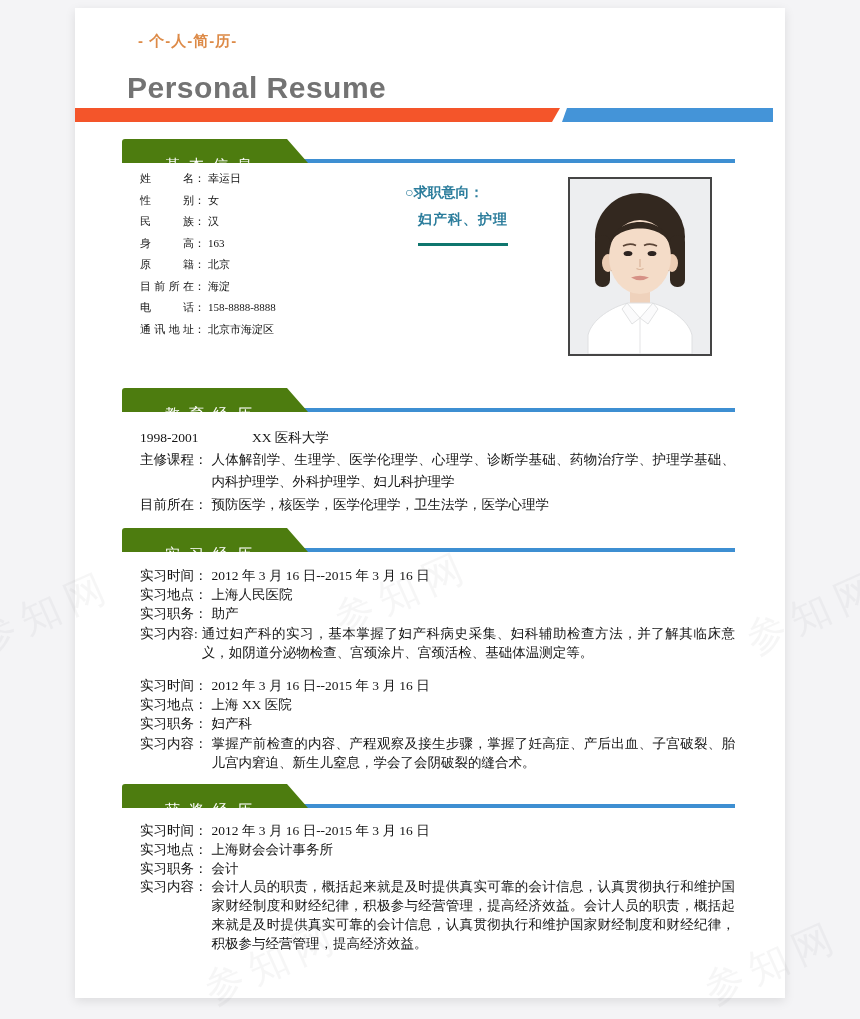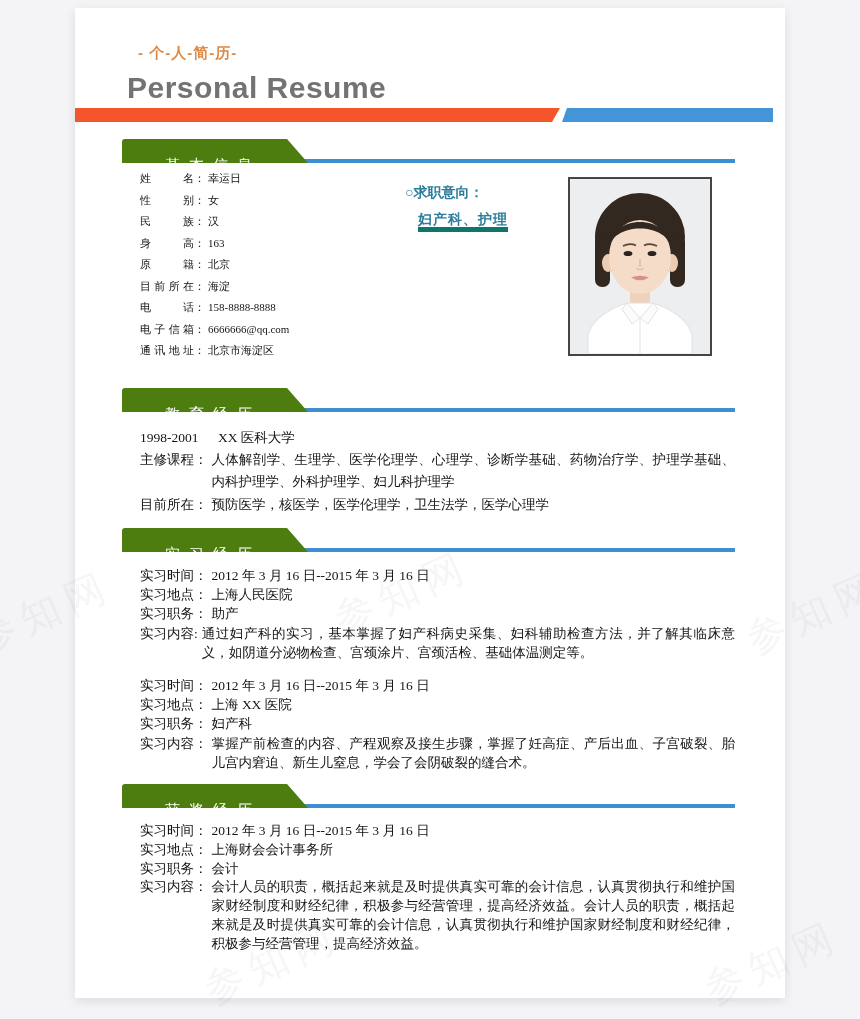--- a/index.html
+++ b/index.html
@@ -15,21 +15,21 @@
   }
   
   .wm{
     position:absolute;z-index:6;pointer-events:none;
     font-family:"Liberation Sans","DejaVu Sans",sans-serif;
     font-size:40px;letter-spacing:8px;color:#6b6b72;opacity:.055;
     transform:rotate(-24deg);white-space:nowrap;
   }
   
   .tagline{
-    position:absolute;left:63px;top:36px;
+    position:absolute;left:63px;top:24px;
     font-family:"Liberation Sans","DejaVu Sans",sans-serif;
     font-size:15px;font-weight:bold;color:#dd8a47;letter-spacing:1px;
   }
   .main-title{
     position:absolute;left:44px;top:55px;margin:8px;
     font-family:"Liberation Sans","DejaVu Sans",sans-serif;
     font-size:30px;font-weight:bold;color:#737373;letter-spacing:.5px;
   }
   .divider{position:absolute;left:0;top:100px;width:710px;height:14px;}
   .divider .seg-orange{
@@ -60,32 +60,32 @@
   .bi-label{
     display:inline-block;width:54px;vertical-align:top;
     text-align:justify;text-align-last:justify;
   }
   .bi-colon{display:inline-block;}
   .bi-value{margin-left:3px;}
   .intention{position:absolute;left:330px;top:176px;
     font-family:"Liberation Sans","DejaVu Sans",sans-serif;
     font-size:14px;font-weight:600;color:#2c7d9c;}
   .intent-line2{margin-top:9px;margin-left:13px;}
-  .intent-underline{border-bottom:5px solid #0f766e;padding-bottom:0;letter-spacing:1px;}
+  .intent-underline{border-bottom:3px solid #0f766e;padding-bottom:16px;letter-spacing:1px;}
   .photo{
     position:absolute;left:493px;top:169px;width:140px;height:175px;
     border:2px solid #454545;box-sizing:content-box;background:#edeef0;
   }
   
   .block{position:absolute;left:65px;width:595px;font-size:13.5px;}
   .row{display:flex;line-height:19.2px;}
   .row .rlabel{flex:none;white-space:nowrap;}
   .row .rvalue{flex:1;margin-left:4px;text-align:justify;}
   .edu .row{line-height:22.2px;}
-  .edu-head{display:flex;line-height:22.2px;}
+  .edu-head{display:flex;line-height:22.2px;gap:34px;}
   .edu-period{flex:none;width:78px;}
   .entry2{margin-top:14px;}
   .awards .row{line-height:18.8px;}
 </style>
 </head>
 <body>
 
 <div class="page">
 
   <div class="tagline">- 个-人-简-历-</div>
@@ -105,21 +105,20 @@
   </div>
 
   <div class="bi-fields">
     <div class="bi-row"><span class="bi-label">姓名</span><span class="bi-colon">：</span><span class="bi-value">幸运日</span></div>
     <div class="bi-row"><span class="bi-label">性别</span><span class="bi-colon">：</span><span class="bi-value">女</span></div>
     <div class="bi-row"><span class="bi-label">民族</span><span class="bi-colon">：</span><span class="bi-value">汉</span></div>
     <div class="bi-row"><span class="bi-label">身高</span><span class="bi-colon">：</span><span class="bi-value">163</span></div>
     <div class="bi-row"><span class="bi-label">原籍</span><span class="bi-colon">：</span><span class="bi-value">北京</span></div>
     <div class="bi-row"><span class="bi-label">目前所在</span><span class="bi-colon">：</span><span class="bi-value">海淀</span></div>
     <div class="bi-row"><span class="bi-label">电话</span><span class="bi-colon">：</span><span class="bi-value">158-8888-8888</span></div>
-    <div class="bi-row"><span class="bi-label">电子信箱</span><span class="bi-colon">：</span><span class="bi-value">6666666@qq.com</span></div>
     <div class="bi-row"><span class="bi-label">通讯地址</span><span class="bi-colon">：</span><span class="bi-value">北京市海淀区</span></div>
   </div>
 
   <div class="intention">
     <div><span>○</span><span>求职意向：</span></div>
     <div class="intent-line2"><span class="intent-underline">妇产科、护理</span></div>
   </div>
 
   <div class="photo">
     <svg width="140" height="175" viewBox="0 0 140 175">

